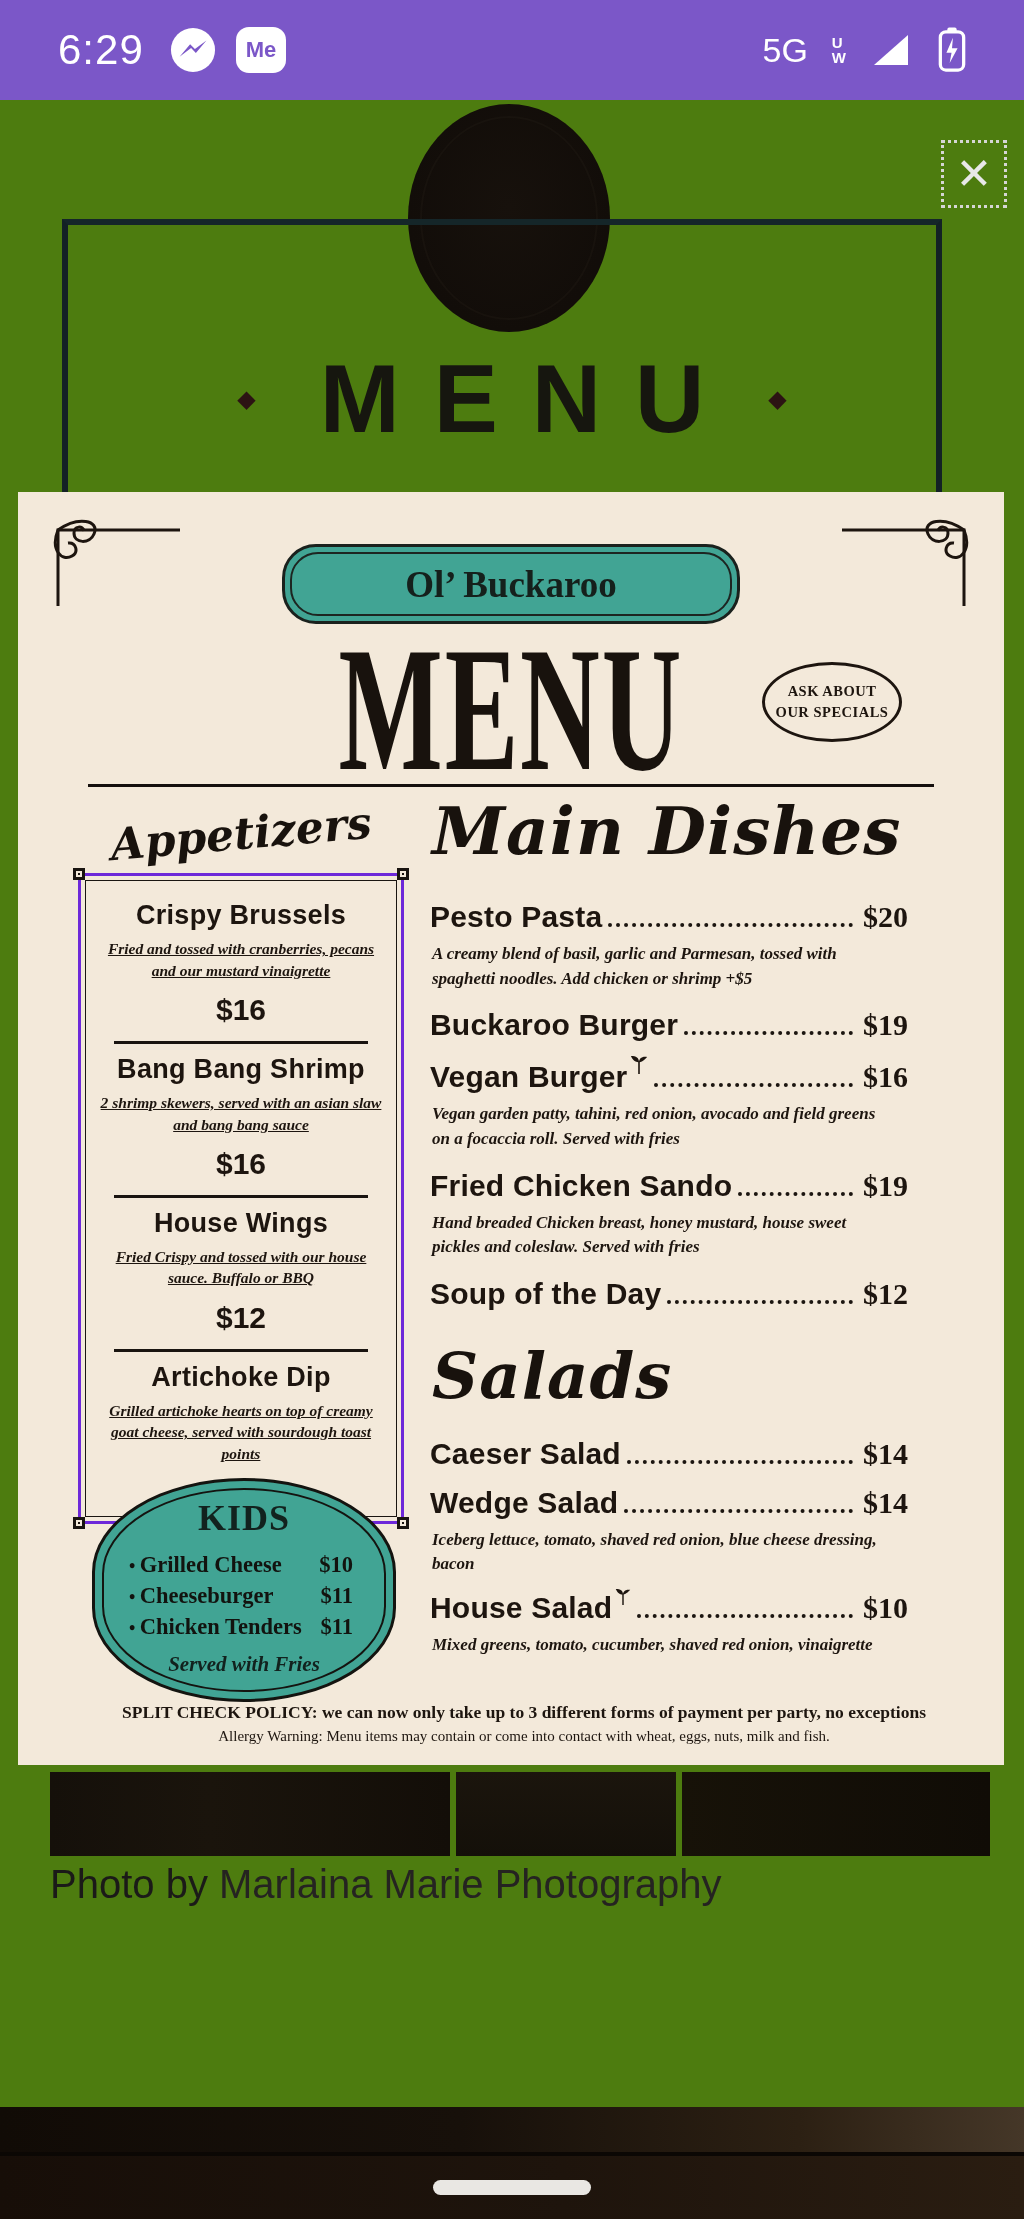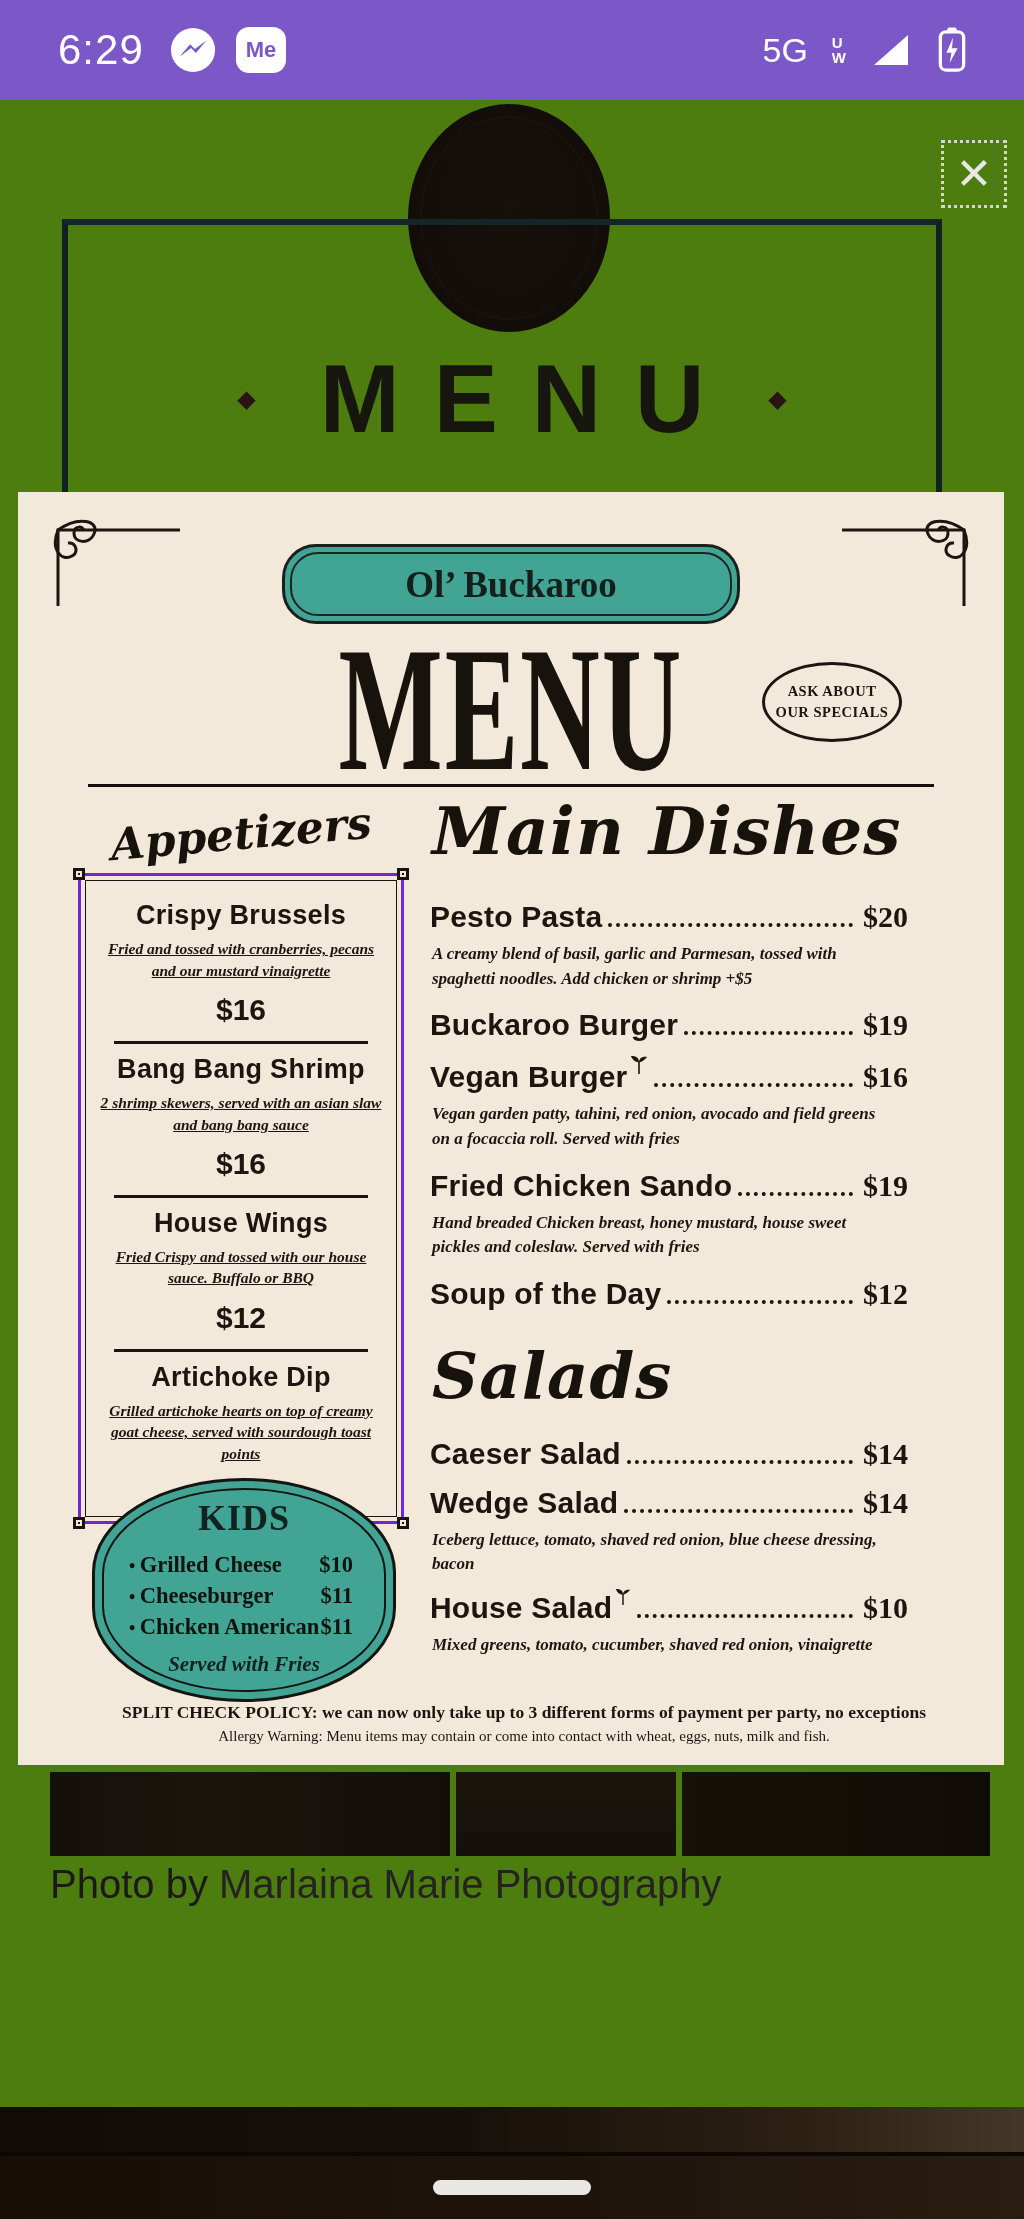--- a/index.html
+++ b/index.html
@@ -256,21 +256,21 @@
         <div class="kids-heading">KIDS</div>
         <div class="kids-row">
           <span class="kids-name">Grilled Cheese</span>
           <span class="kids-price">$10</span>
         </div>
         <div class="kids-row">
           <span class="kids-name">Cheeseburger</span>
           <span class="kids-price">$11</span>
         </div>
         <div class="kids-row">
-          <span class="kids-name">Chicken American</span>
+          <span class="kids-name">Chicken Tenders</span>
           <span class="kids-price">$11</span>
         </div>
         <div class="kids-note">Served with Fries</div>
       </div>
     </div>
 
     <div class="col-right">
       <div class="script mains-heading">Main Dishes</div>
 
       <div class="menu-item">

